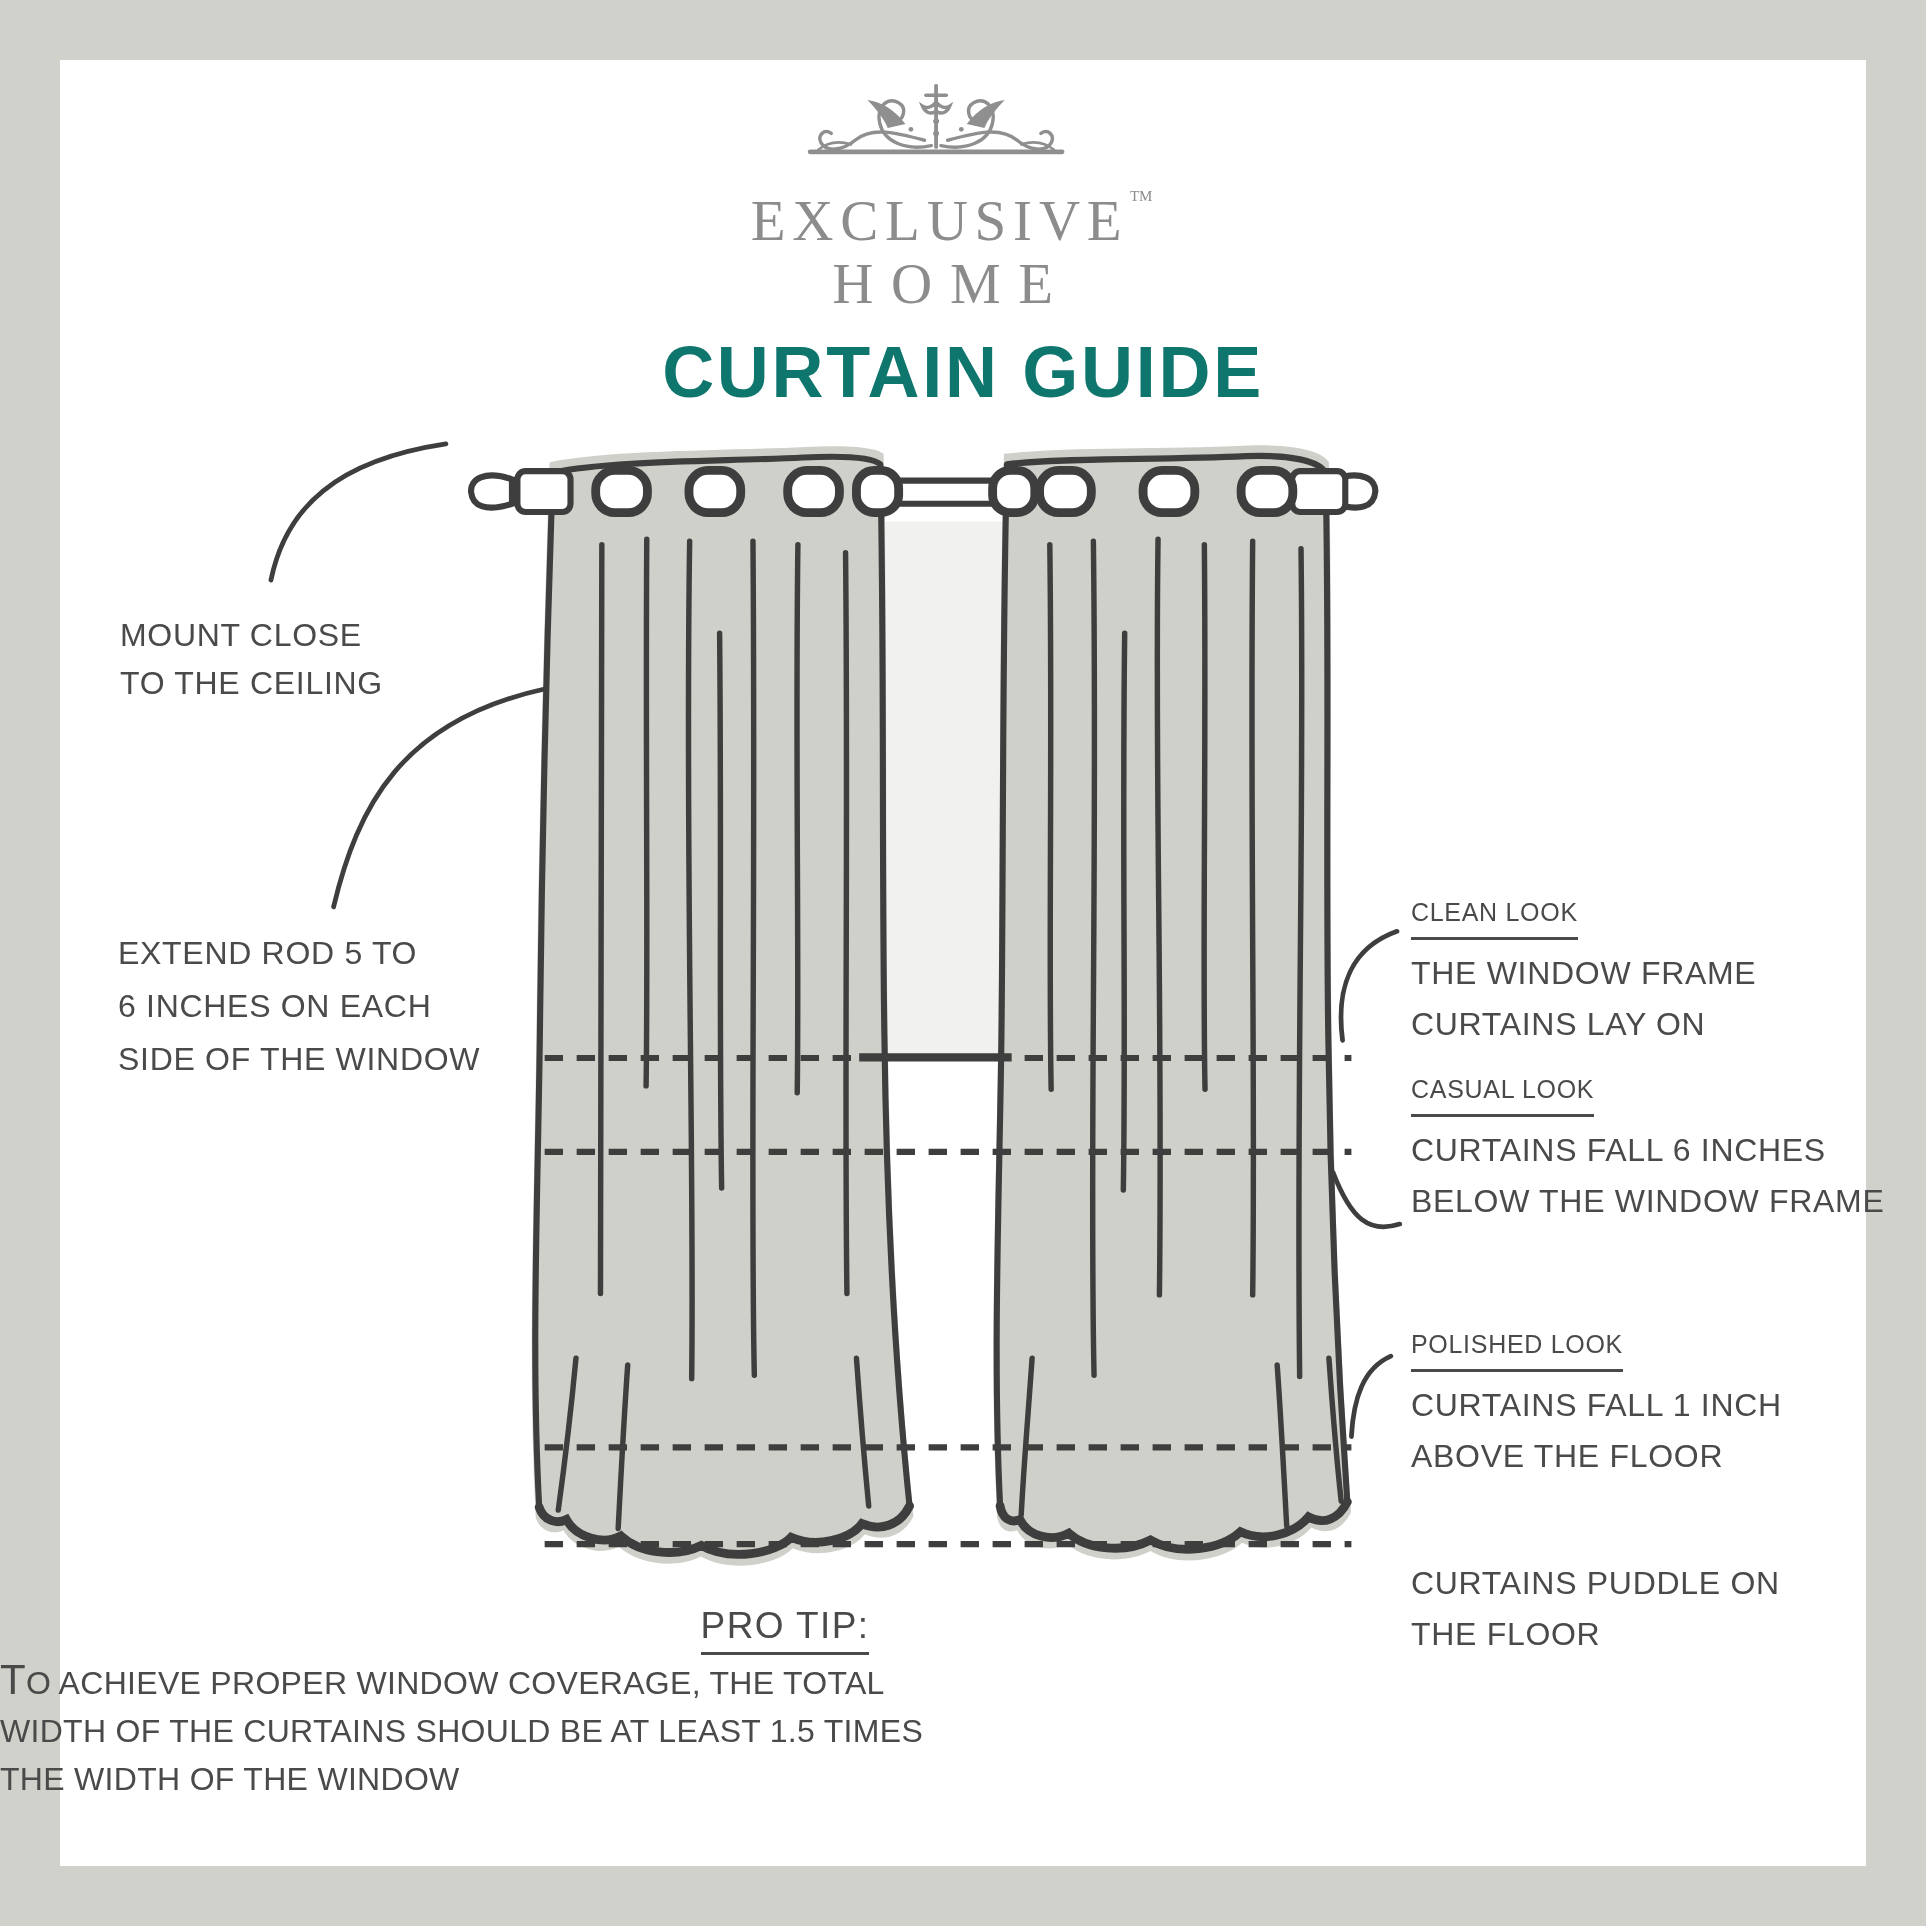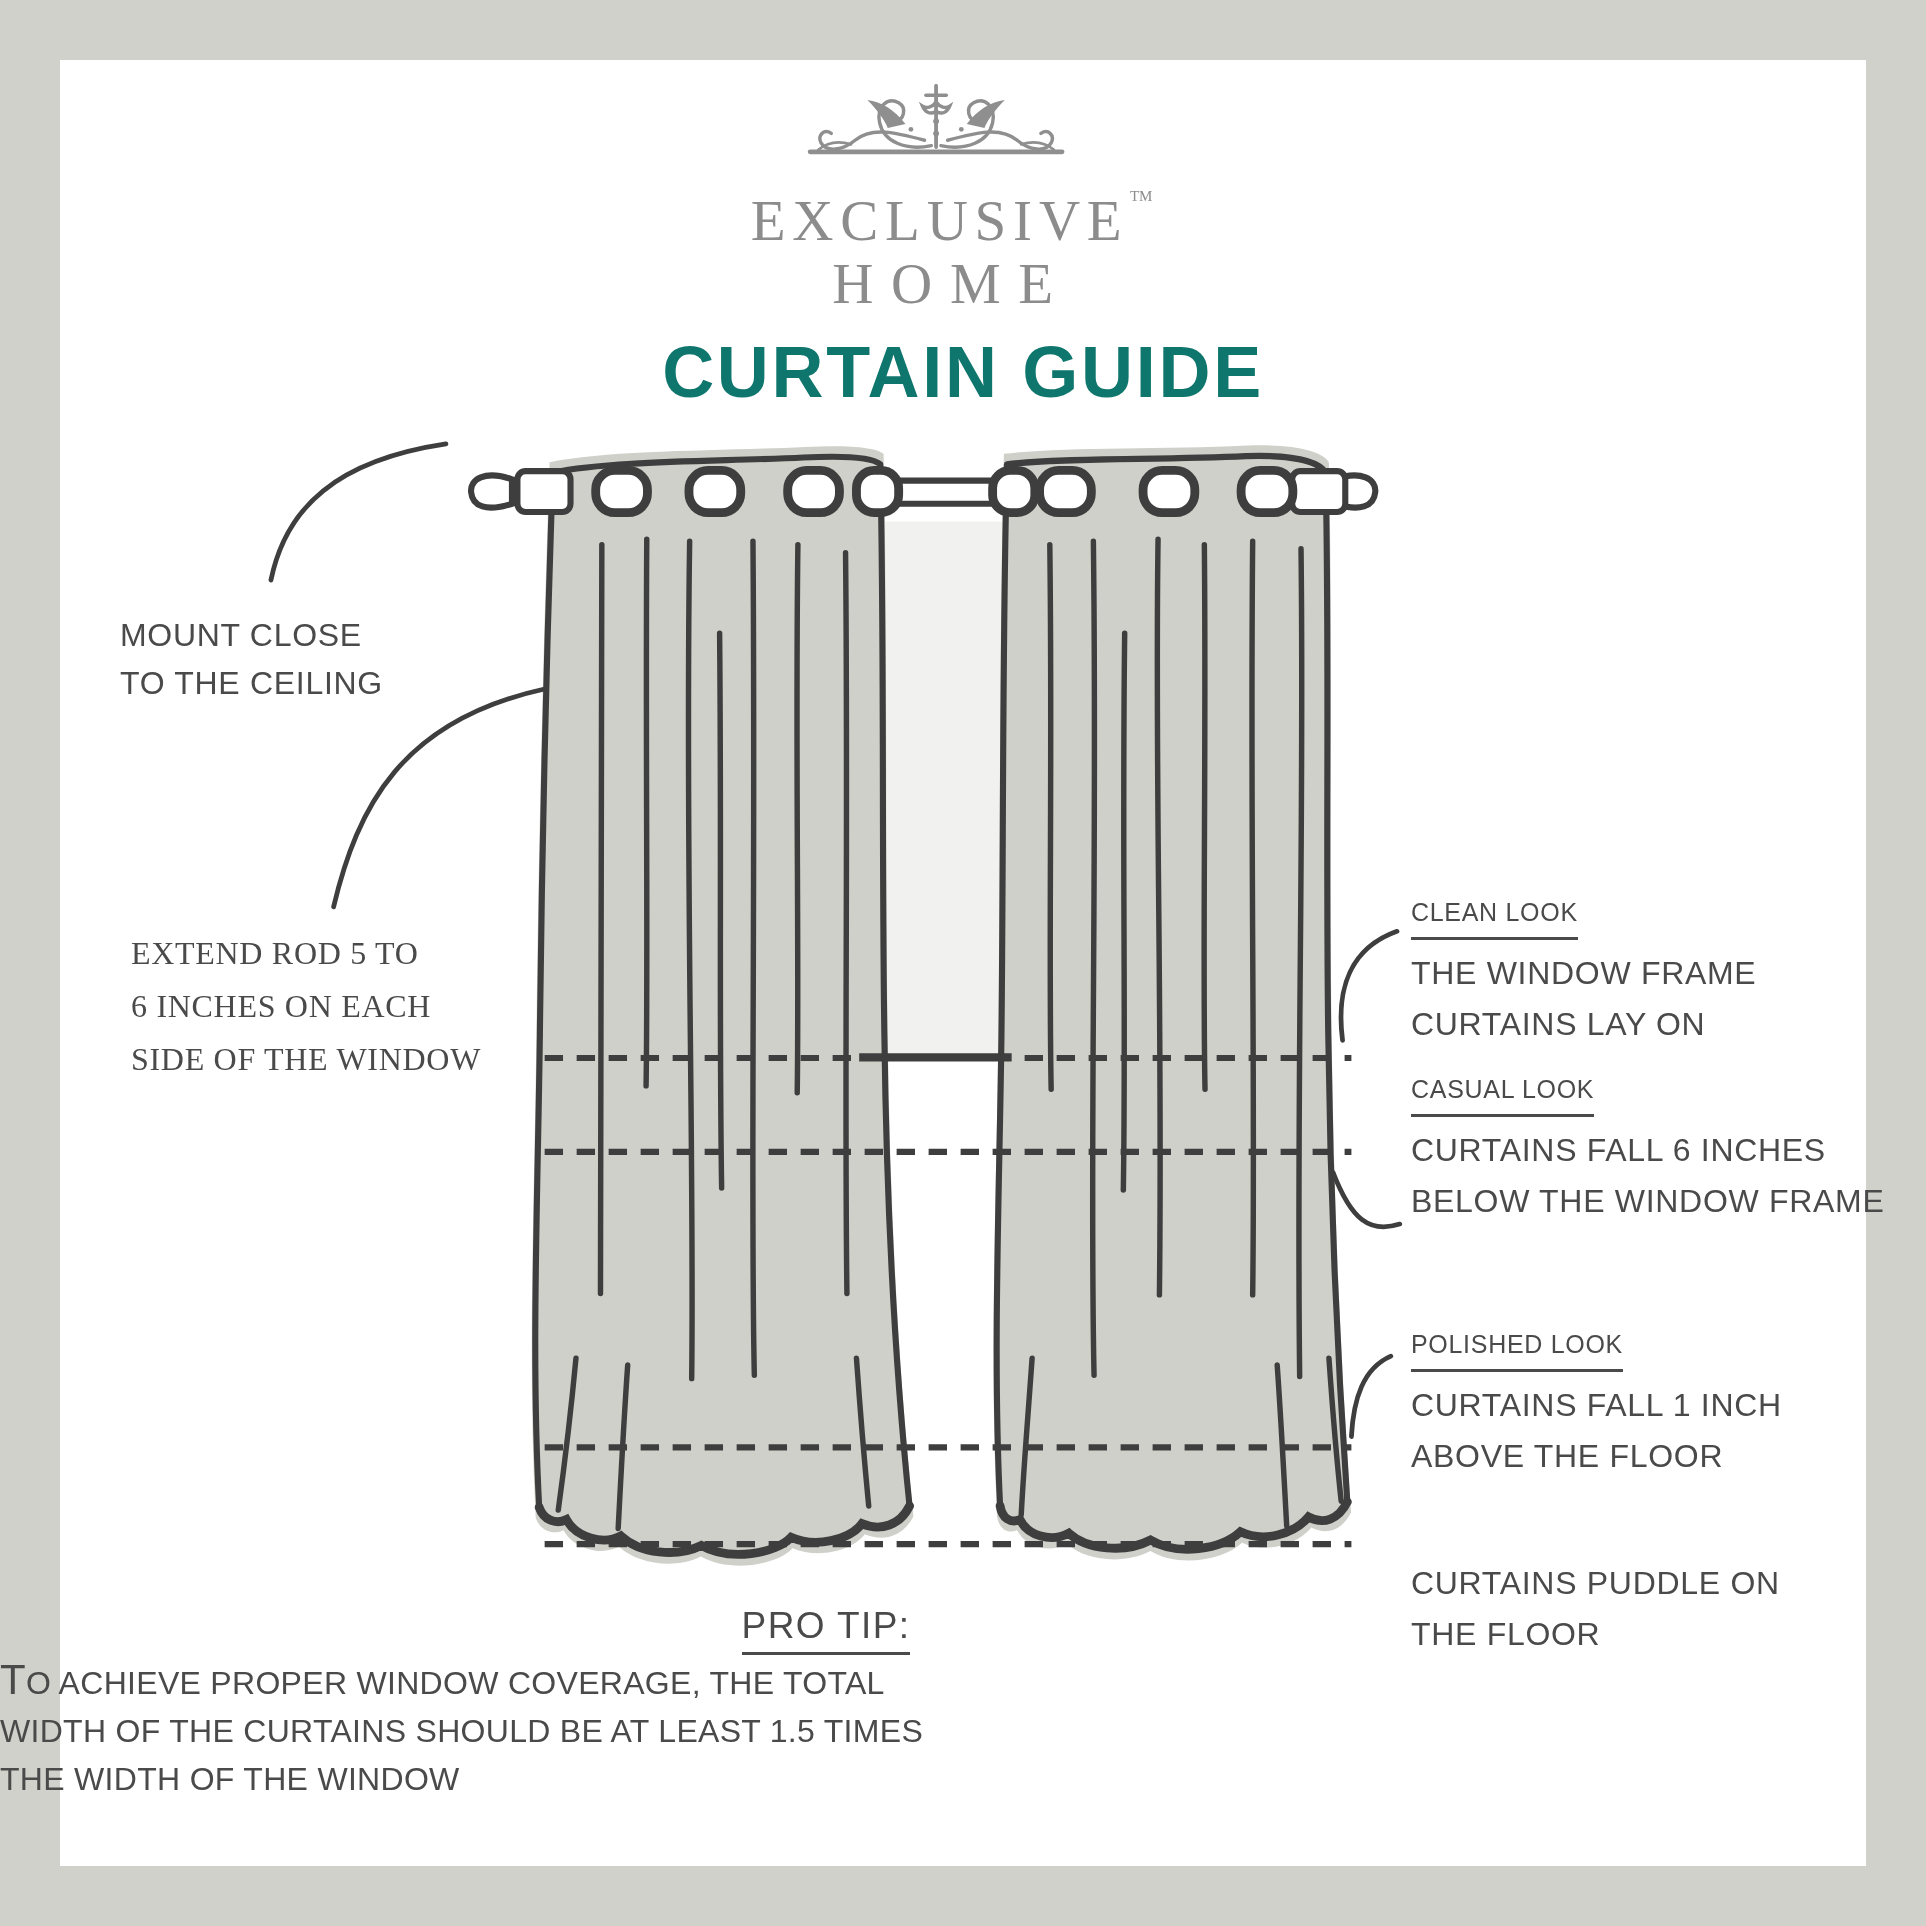--- a/index.html
+++ b/index.html
@@ -33,37 +33,37 @@
   .page-title{
     left:0;top:331px;width:1926px;text-align:center;
     font-size:72px;font-weight:bold;letter-spacing:2.7px;
     color:#0f766e;z-index:2;
   }
 
   
   .note{font-size:32px;letter-spacing:0.7px;}
   .note .ln{white-space:nowrap;}
   .note-left1{left:120px;top:611px;line-height:48px;}
-  .note-left2{left:131px;top:927px;line-height:53px;font-family:Liberation Serif, serif;}
+  .note-left2{left:118px;top:927px;line-height:53px;}
 
   
   .look{left:1411px;line-height:51px;}
   .look .hd{
     display:inline-block;font-size:25px;letter-spacing:0.7px;
     line-height:38px;padding-bottom:6.1px;margin-bottom:8.2px;
     border-bottom:3.4px solid #4a4a4a;white-space:nowrap;
   }
   .look-clean{top:885px;}
   .look-casual{top:1062px;}
   .look-polished{top:1317px;}
   .look-luxurious{top:1558px;}
 
   
   .protip-head{
-    left:0;top:1605px;width:1570px;text-align:center;z-index:2;padding-left:41px;
+    left:0;top:1605px;width:1570px;text-align:center;z-index:2;
   }
   .protip-head .hd{
     display:inline-block;font-size:37px;letter-spacing:1.4px;color:#4a4a4a;
     line-height:42px;padding-bottom:5.4px;border-bottom:3.4px solid #4a4a4a;
   }
   .protip-body{
     left:0;top:1656px;width:1926px;z-index:2;
     font-size:32px;line-height:48px;color:#4a4a4a;letter-spacing:0.3px;
   }
   .protip-body .ln{white-space:nowrap;}

